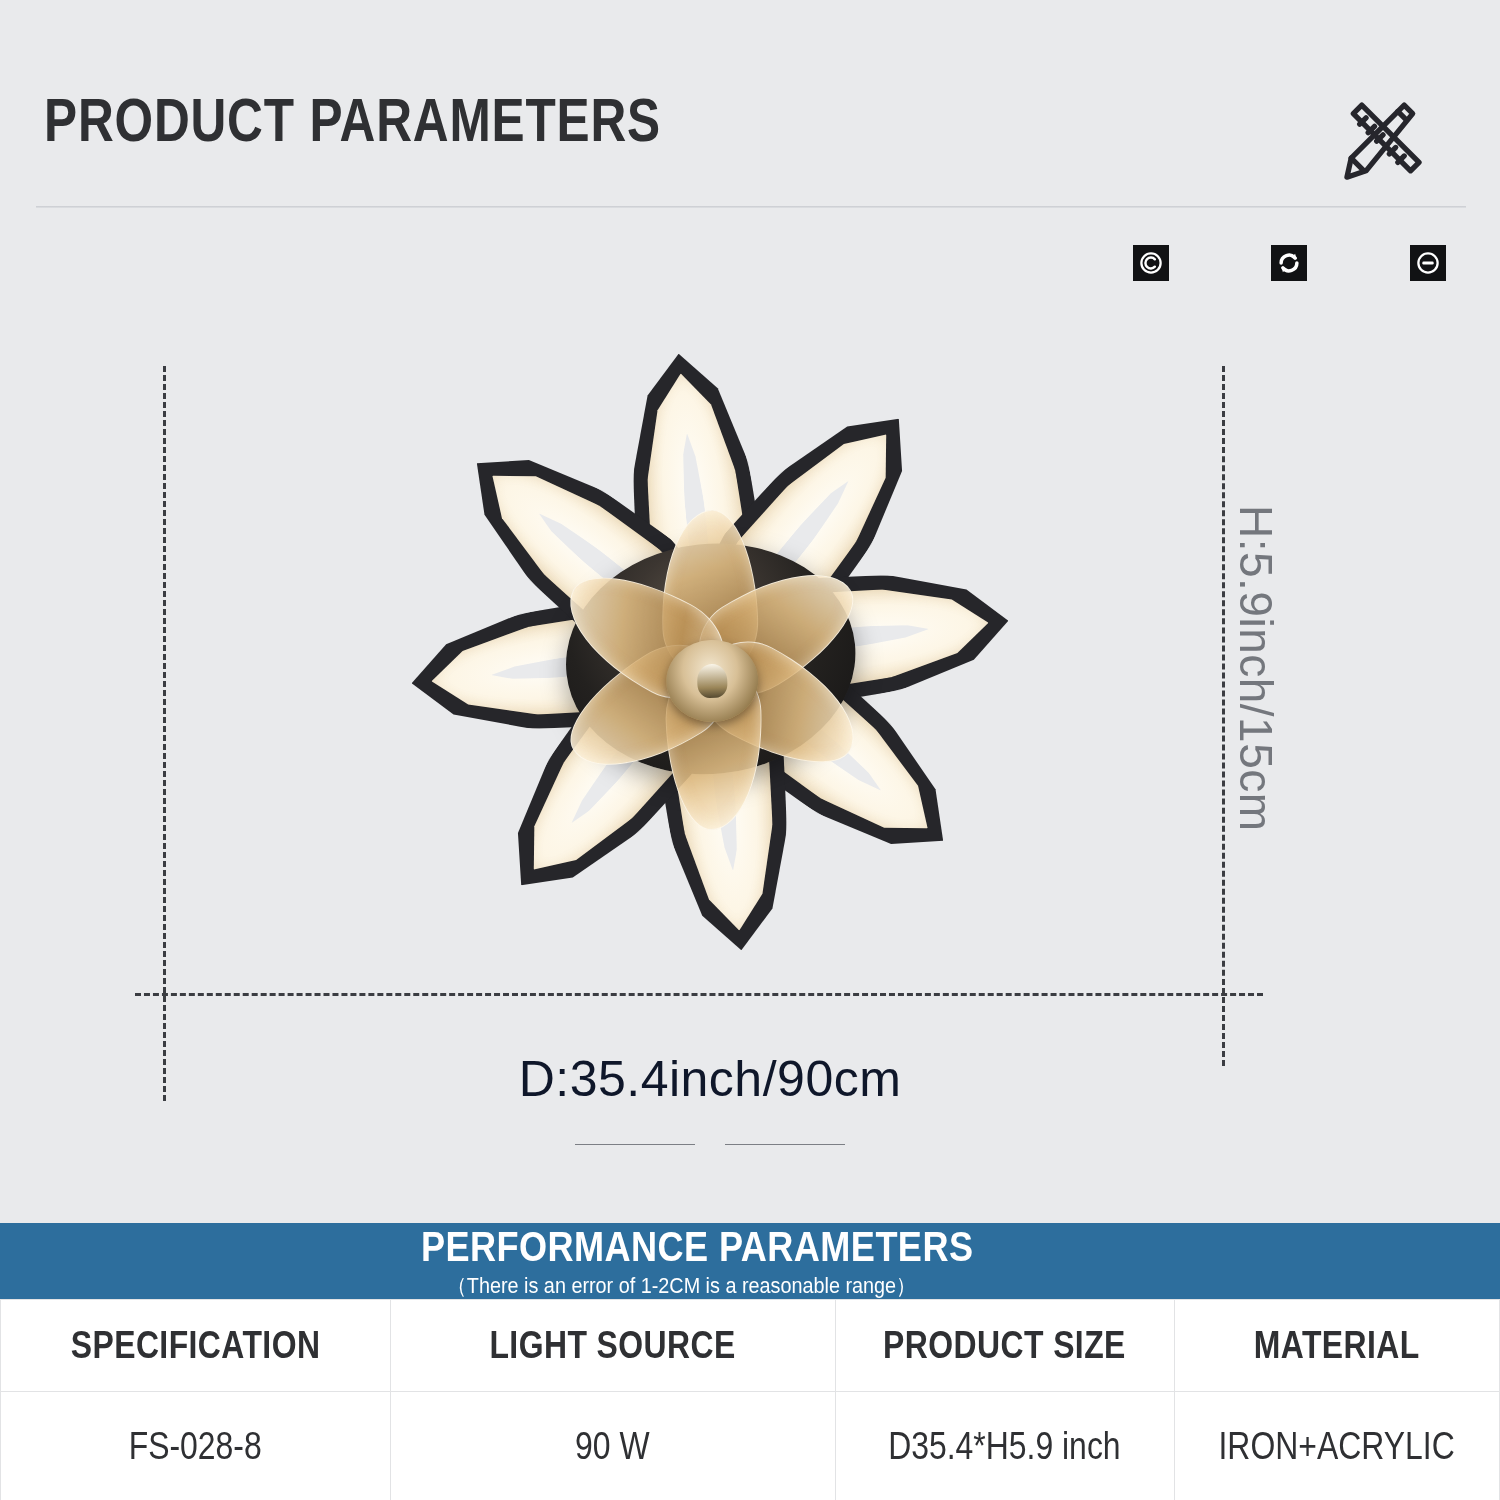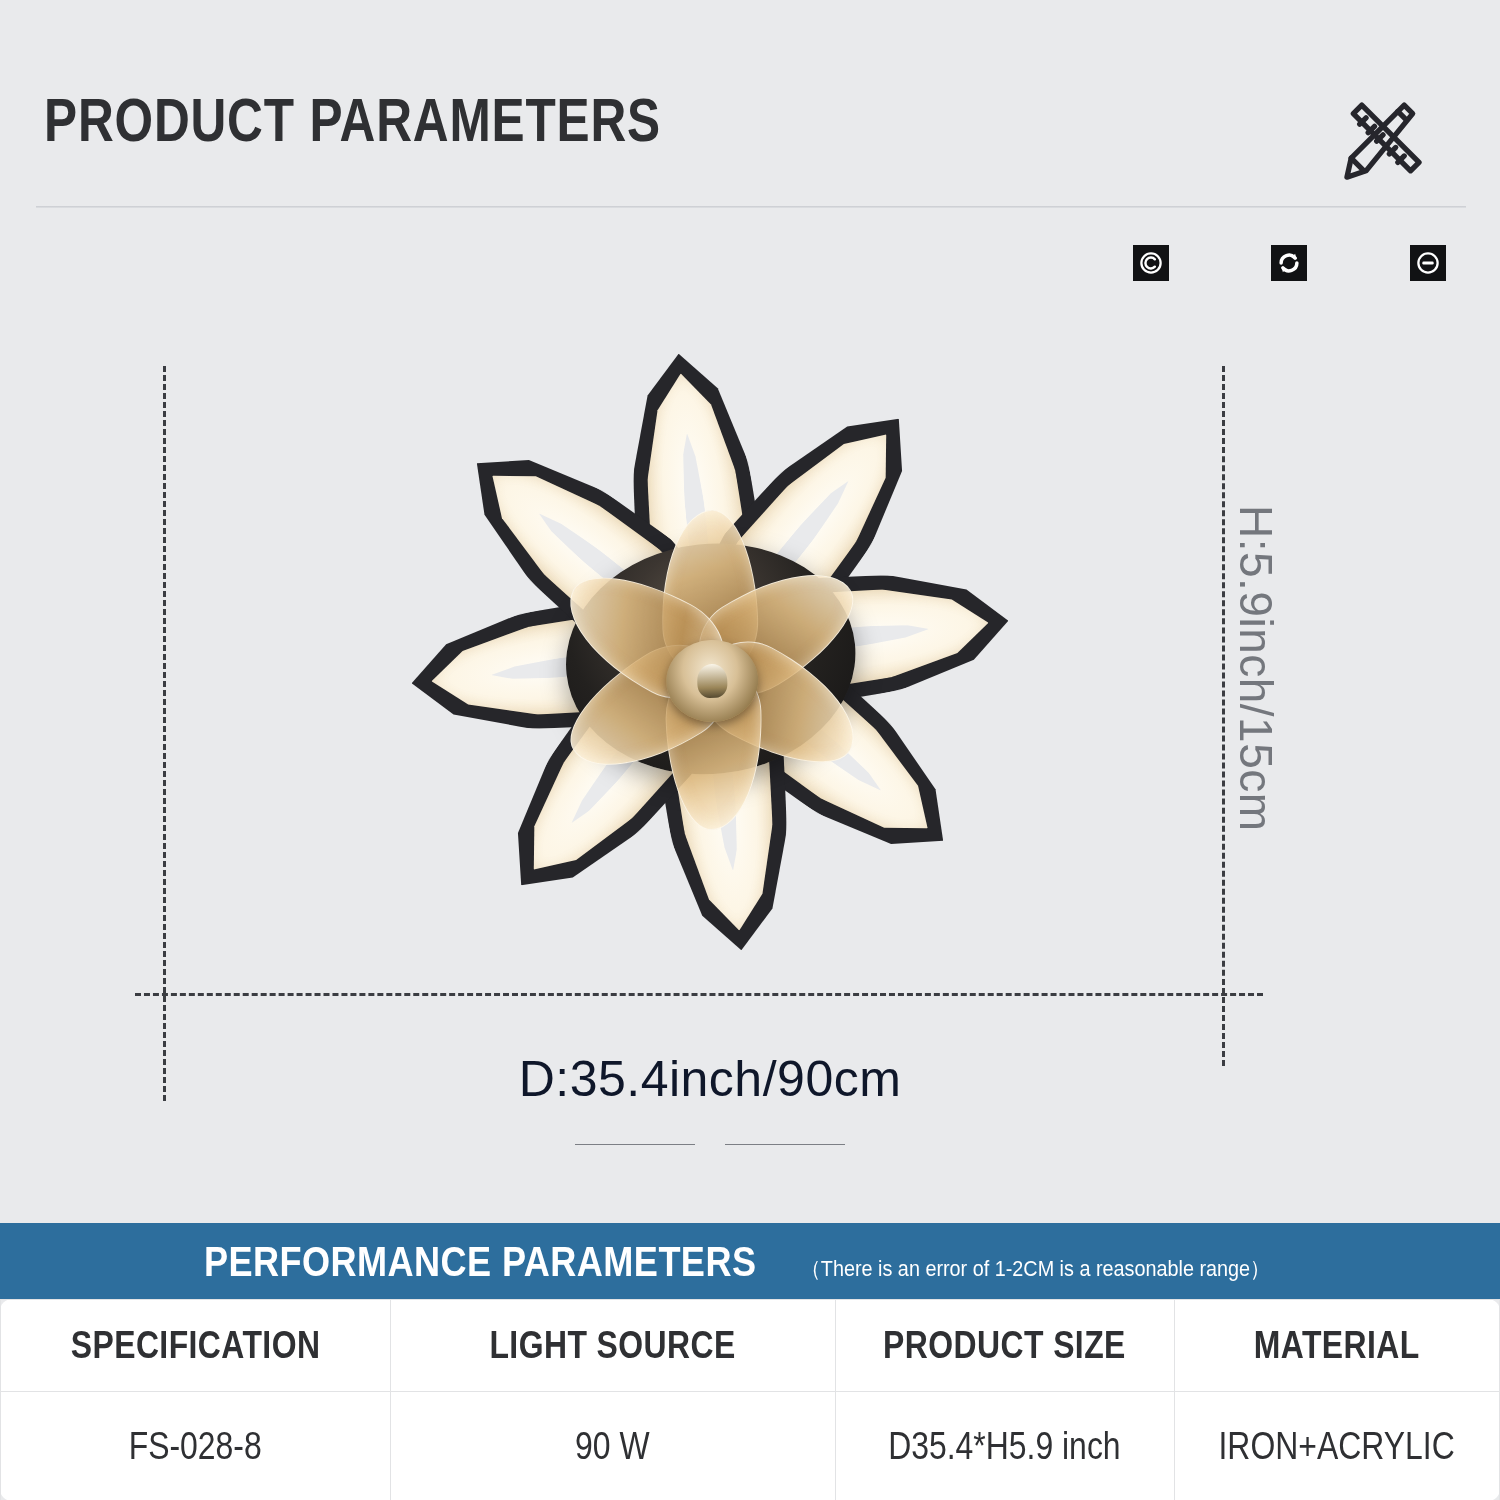--- a/index.html
+++ b/index.html
@@ -190,21 +190,21 @@
     white-space: nowrap;
   }
 
   
   .banner {
     position: absolute; left: 0; top: 1223px;
     width: 1500px; height: 76px;
     background: #2d6e9d;
     display: flex; align-items: center; justify-content: center;
   }
-  .banner-inner { display: flex; align-items: baseline; }
+  .banner-inner { display: flex; align-items: baseline; flex-direction: column; }
   .banner-title {
     font-size: 43px; font-weight: bold; color: #ffffff;
     letter-spacing: 0.5px;
     transform: scaleX(0.84);
     transform-origin: left center;
     white-space: nowrap;
   }
   .banner-note {
     font-size: 22px; color: #ffffff;
     margin-left: -86px;
@@ -212,21 +212,20 @@
     white-space: nowrap;
   }
 
   
   .spec-table {
     position: absolute; left: 0; top: 1299px;
     width: 1500px; height: 201px;
     background: #ffffff;
     border-collapse: collapse;
     table-layout: fixed;
-    border-radius: 12px;
   }
   .spec-table th, .spec-table td {
     border: 1px solid #e2e3e5;
     text-align: center;
     color: #2f3033;
     white-space: nowrap;
   }
   .spec-table th {
     height: 92px;
     font-size: 38px; font-weight: bold;

